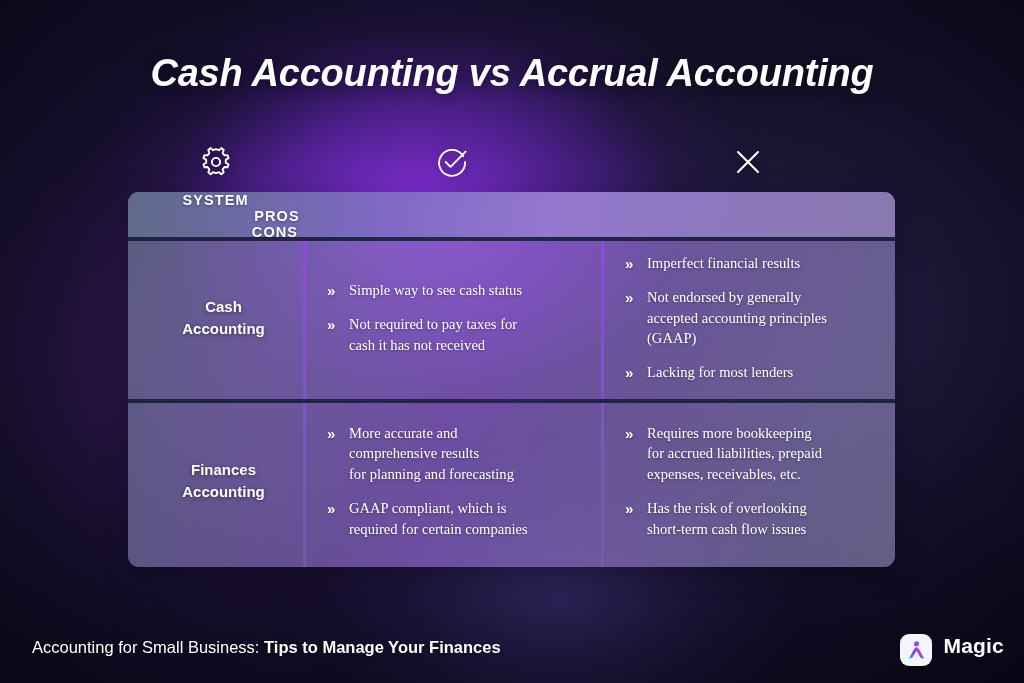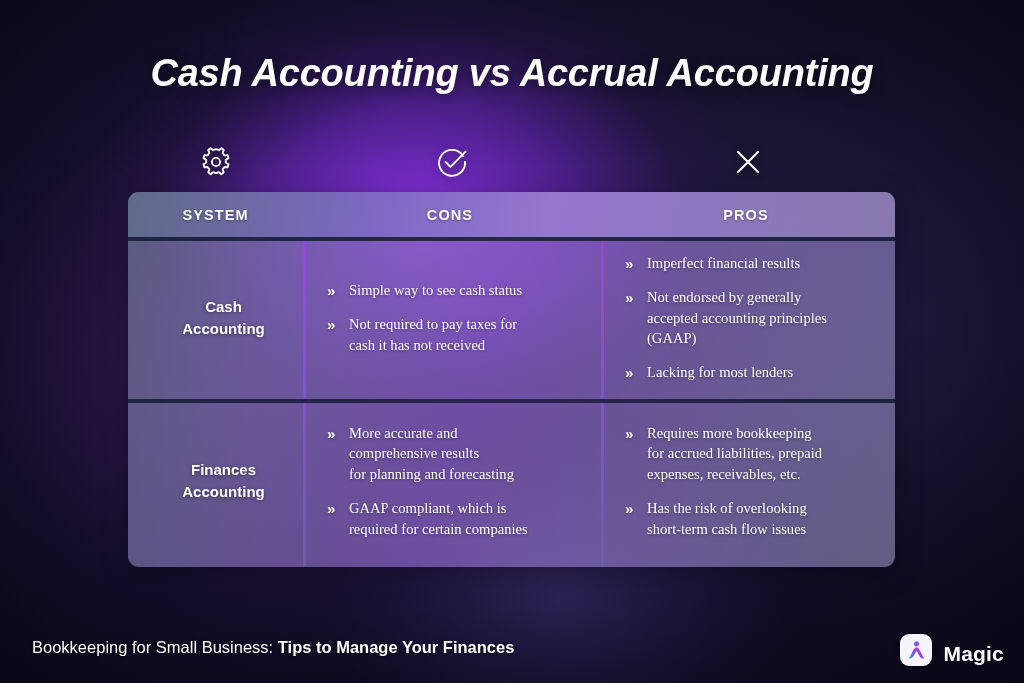--- a/index.html
+++ b/index.html
@@ -72,20 +72,21 @@
       linear-gradient(110deg, rgba(110,120,150,0.30) 0%, rgba(160,110,220,0.18) 45%, rgba(130,128,172,0.34) 100%);
     pointer-events:none;
   }
 
   #thead {
     position:relative;
     display:flex;
     height:45px;
     background:
       linear-gradient(100deg, rgba(95,108,138,0.92) 0%, rgba(126,106,196,0.92) 33%, rgba(150,122,208,0.92) 55%, rgba(139,124,178,0.92) 100%);
+    flex-direction: column;
   }
   .th {
     display:flex; align-items:center; justify-content:center;
     color:#ffffff; font-size:14.5px; font-weight:bold; letter-spacing:1.1px;
     text-shadow:0 1px 3px rgba(0,0,0,0.4);
   }
   .th.sys  { width:175px; }
   .th.pros { width:298px; }
   .th.cons { width:294px; }
 
@@ -149,21 +150,21 @@
   
   #footer-text {
     position:absolute; left:32px; top:639px;
     color:#ffffff; font-size:16.5px; line-height:1;
     text-shadow:0 1px 3px rgba(0,0,0,0.5);
   }
   #footer-text .bold { font-weight:bold; }
 
   #logo {
     position:absolute; right:20px; top:634px;
-    display:flex; align-items:flex-end; gap:11px;
+    display:flex; align-items:flex-start; gap:11px;
   }
   #logo-mark {
     width:32px; height:32px;
     border-radius:9px;
     background:#f6f4fb;
     display:flex; align-items:center; justify-content:center;
     box-shadow:0 1px 5px rgba(0,0,0,0.4);
   }
   #logo-word {
     color:#ffffff; font-size:21px; font-weight:bold; letter-spacing:0.2px;
@@ -196,22 +197,22 @@
         <path d="M6 6 L26 26 M26 6 L6 26"></path>
       </svg>
     </div>
   </div>
 
   <div id="table">
     <div id="table-tint"></div>
 
     <div id="thead">
       <div class="th sys">SYSTEM</div>
+      <div class="th pros">PROS</div>
       <div class="th cons">CONS</div>
-      <div class="th pros">PROS</div>
     </div>
 
     <div id="head-rule"></div>
     <div class="vrule" id="vrule-1"></div>
     <div class="vrule" id="vrule-2"></div>
     <div id="row-rule"></div>
 
     <div class="trow r1">
       <div class="tcell sys">
         <div class="system-label" style="white-space:pre-line">Cash
@@ -281,21 +282,21 @@
           <div class="bullet">
             <span class="chev">»</span>
             <span class="btext">Has the risk of overlooking
 short-term cash flow issues</span>
           </div>
         </div>
       </div>
     </div>
   </div>
 
-  <div id="footer-text"><span>Bookkeeping for Small Business: </span><span class="bold">Tips to Manage Your Finances</span></div>
+  <div id="footer-text"><span>Accounting for Small Business: </span><span class="bold">Tips to Manage Your Finances</span></div>
 
   <div id="logo">
     <div id="logo-mark">
       <svg width="21" height="21" viewBox="0 0 24 24">
         <defs>
           <linearGradient id="mg" x1="0" y1="1" x2="1" y2="0">
             <stop offset="0%" stop-color="#1fc8f0"></stop>
             <stop offset="38%" stop-color="#6d4cf0"></stop>
             <stop offset="72%" stop-color="#b43fe0"></stop>
             <stop offset="100%" stop-color="#f45bb4"></stop>

